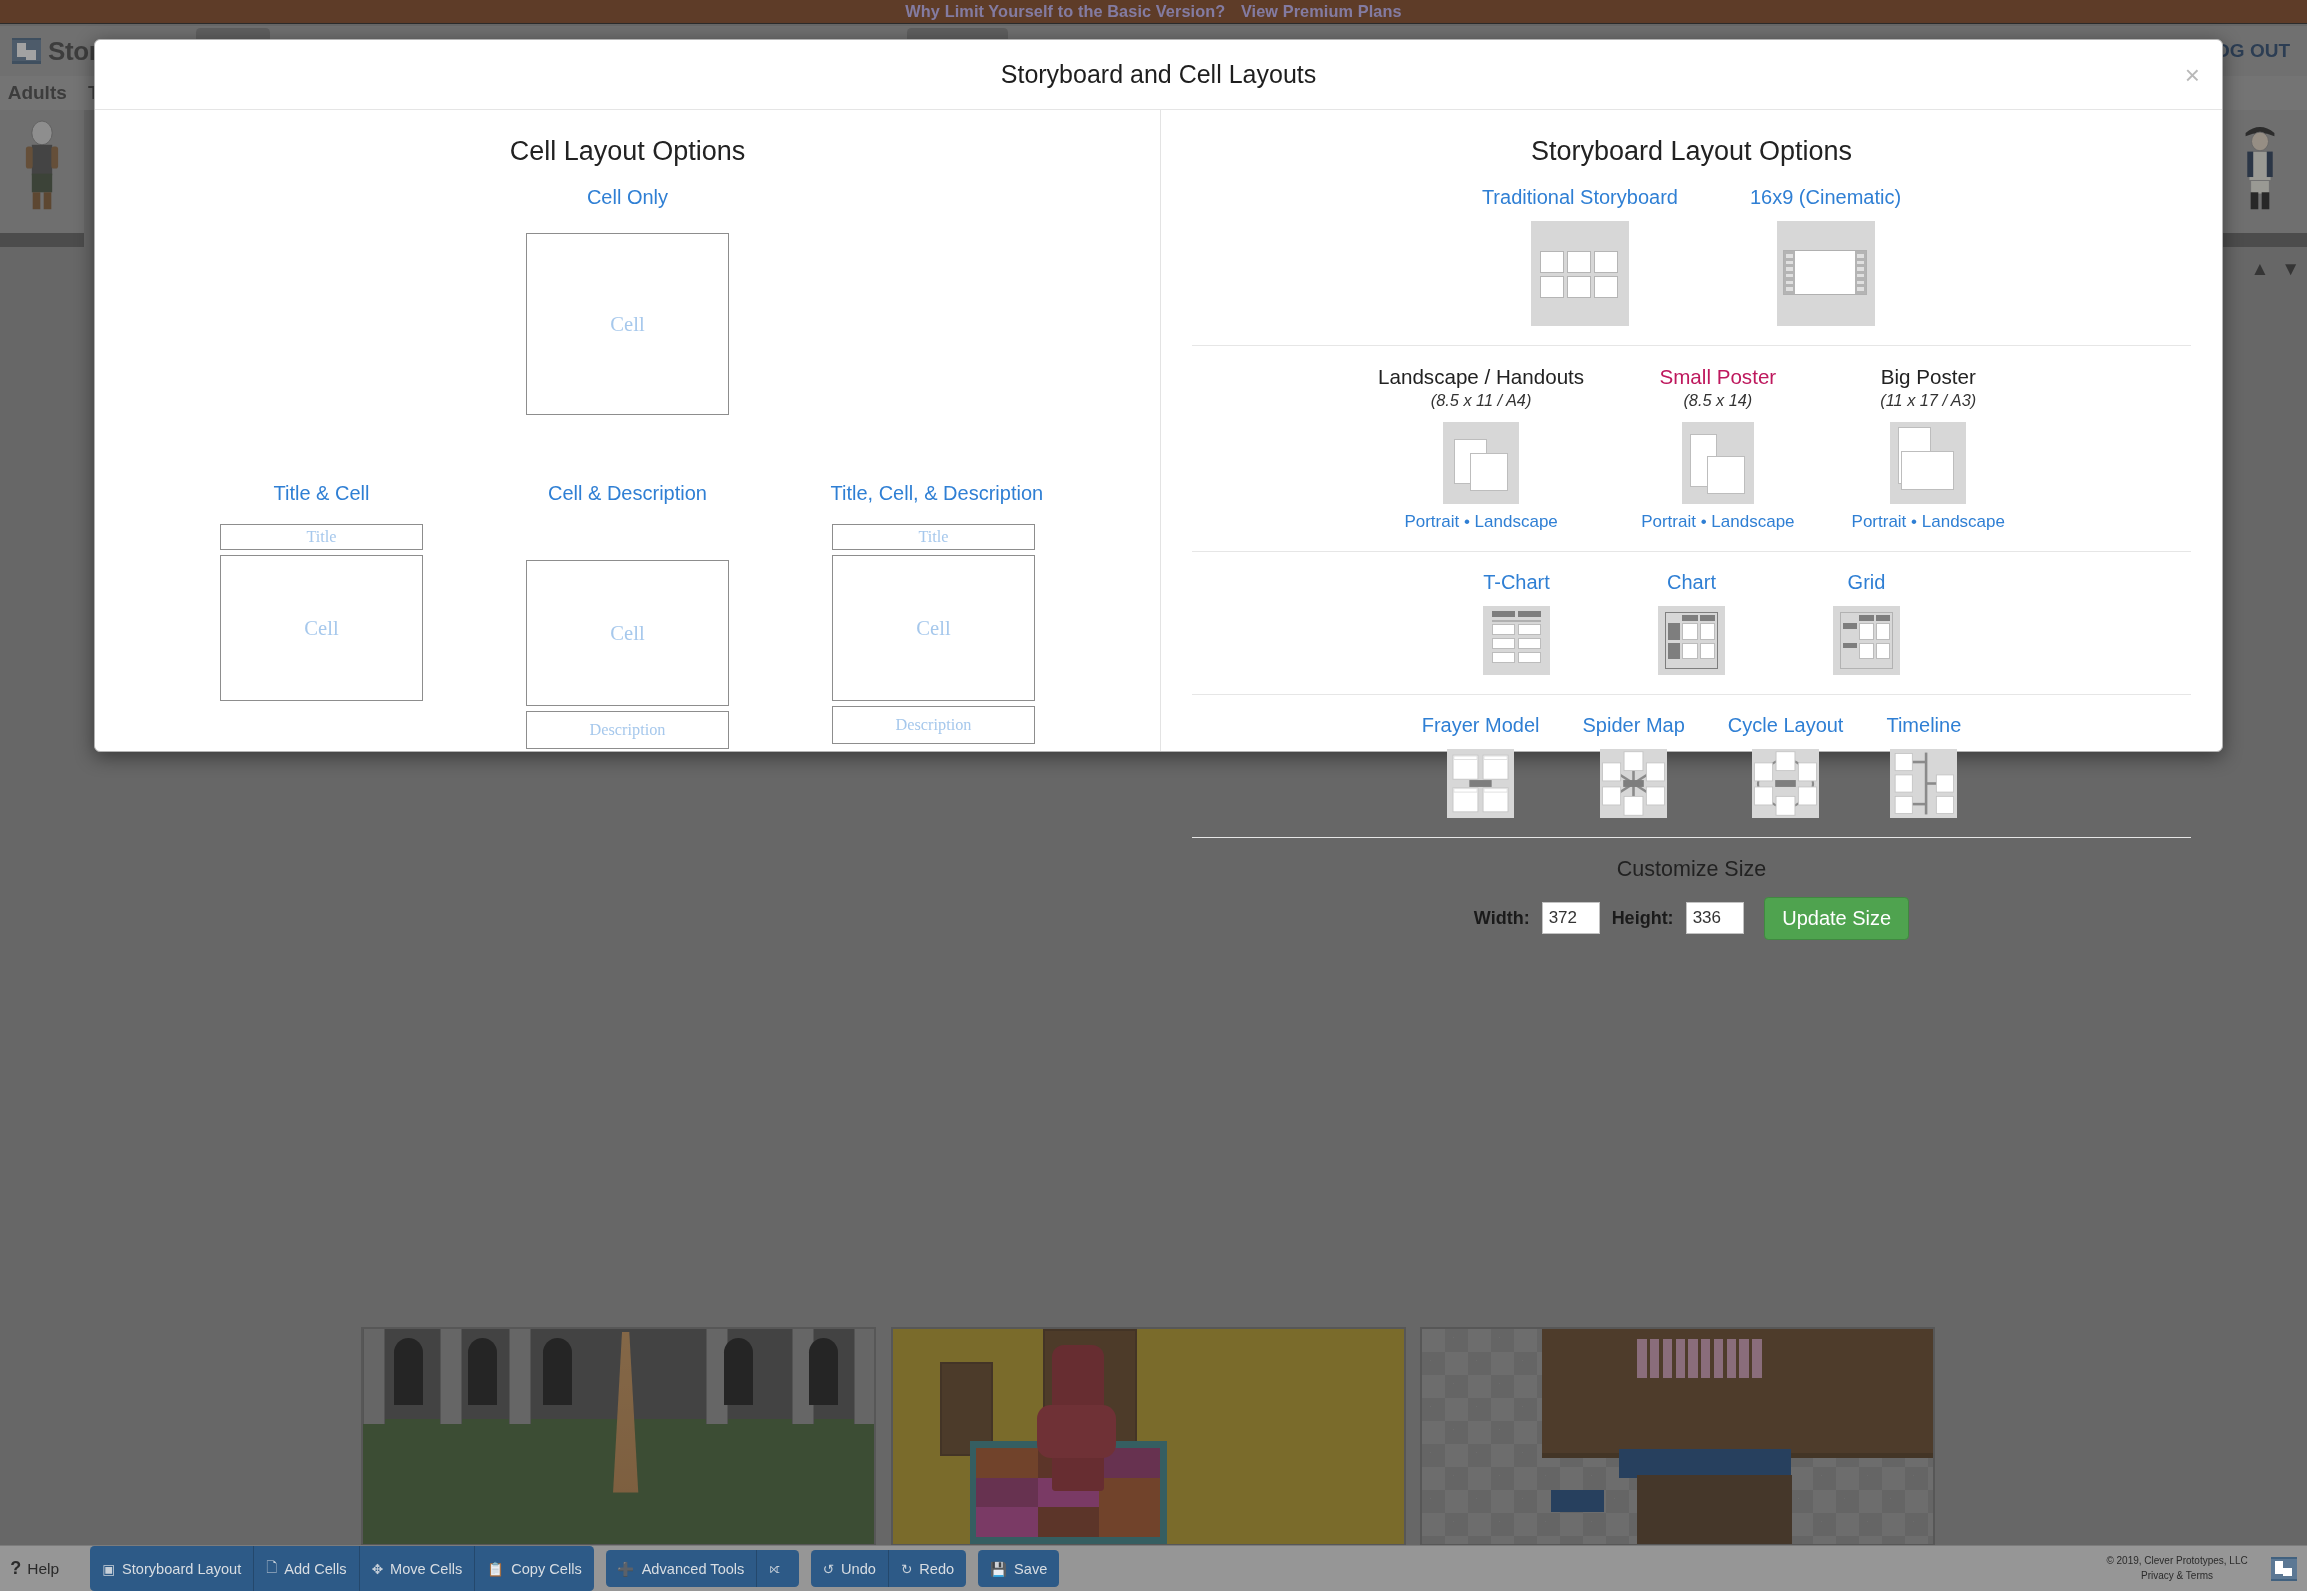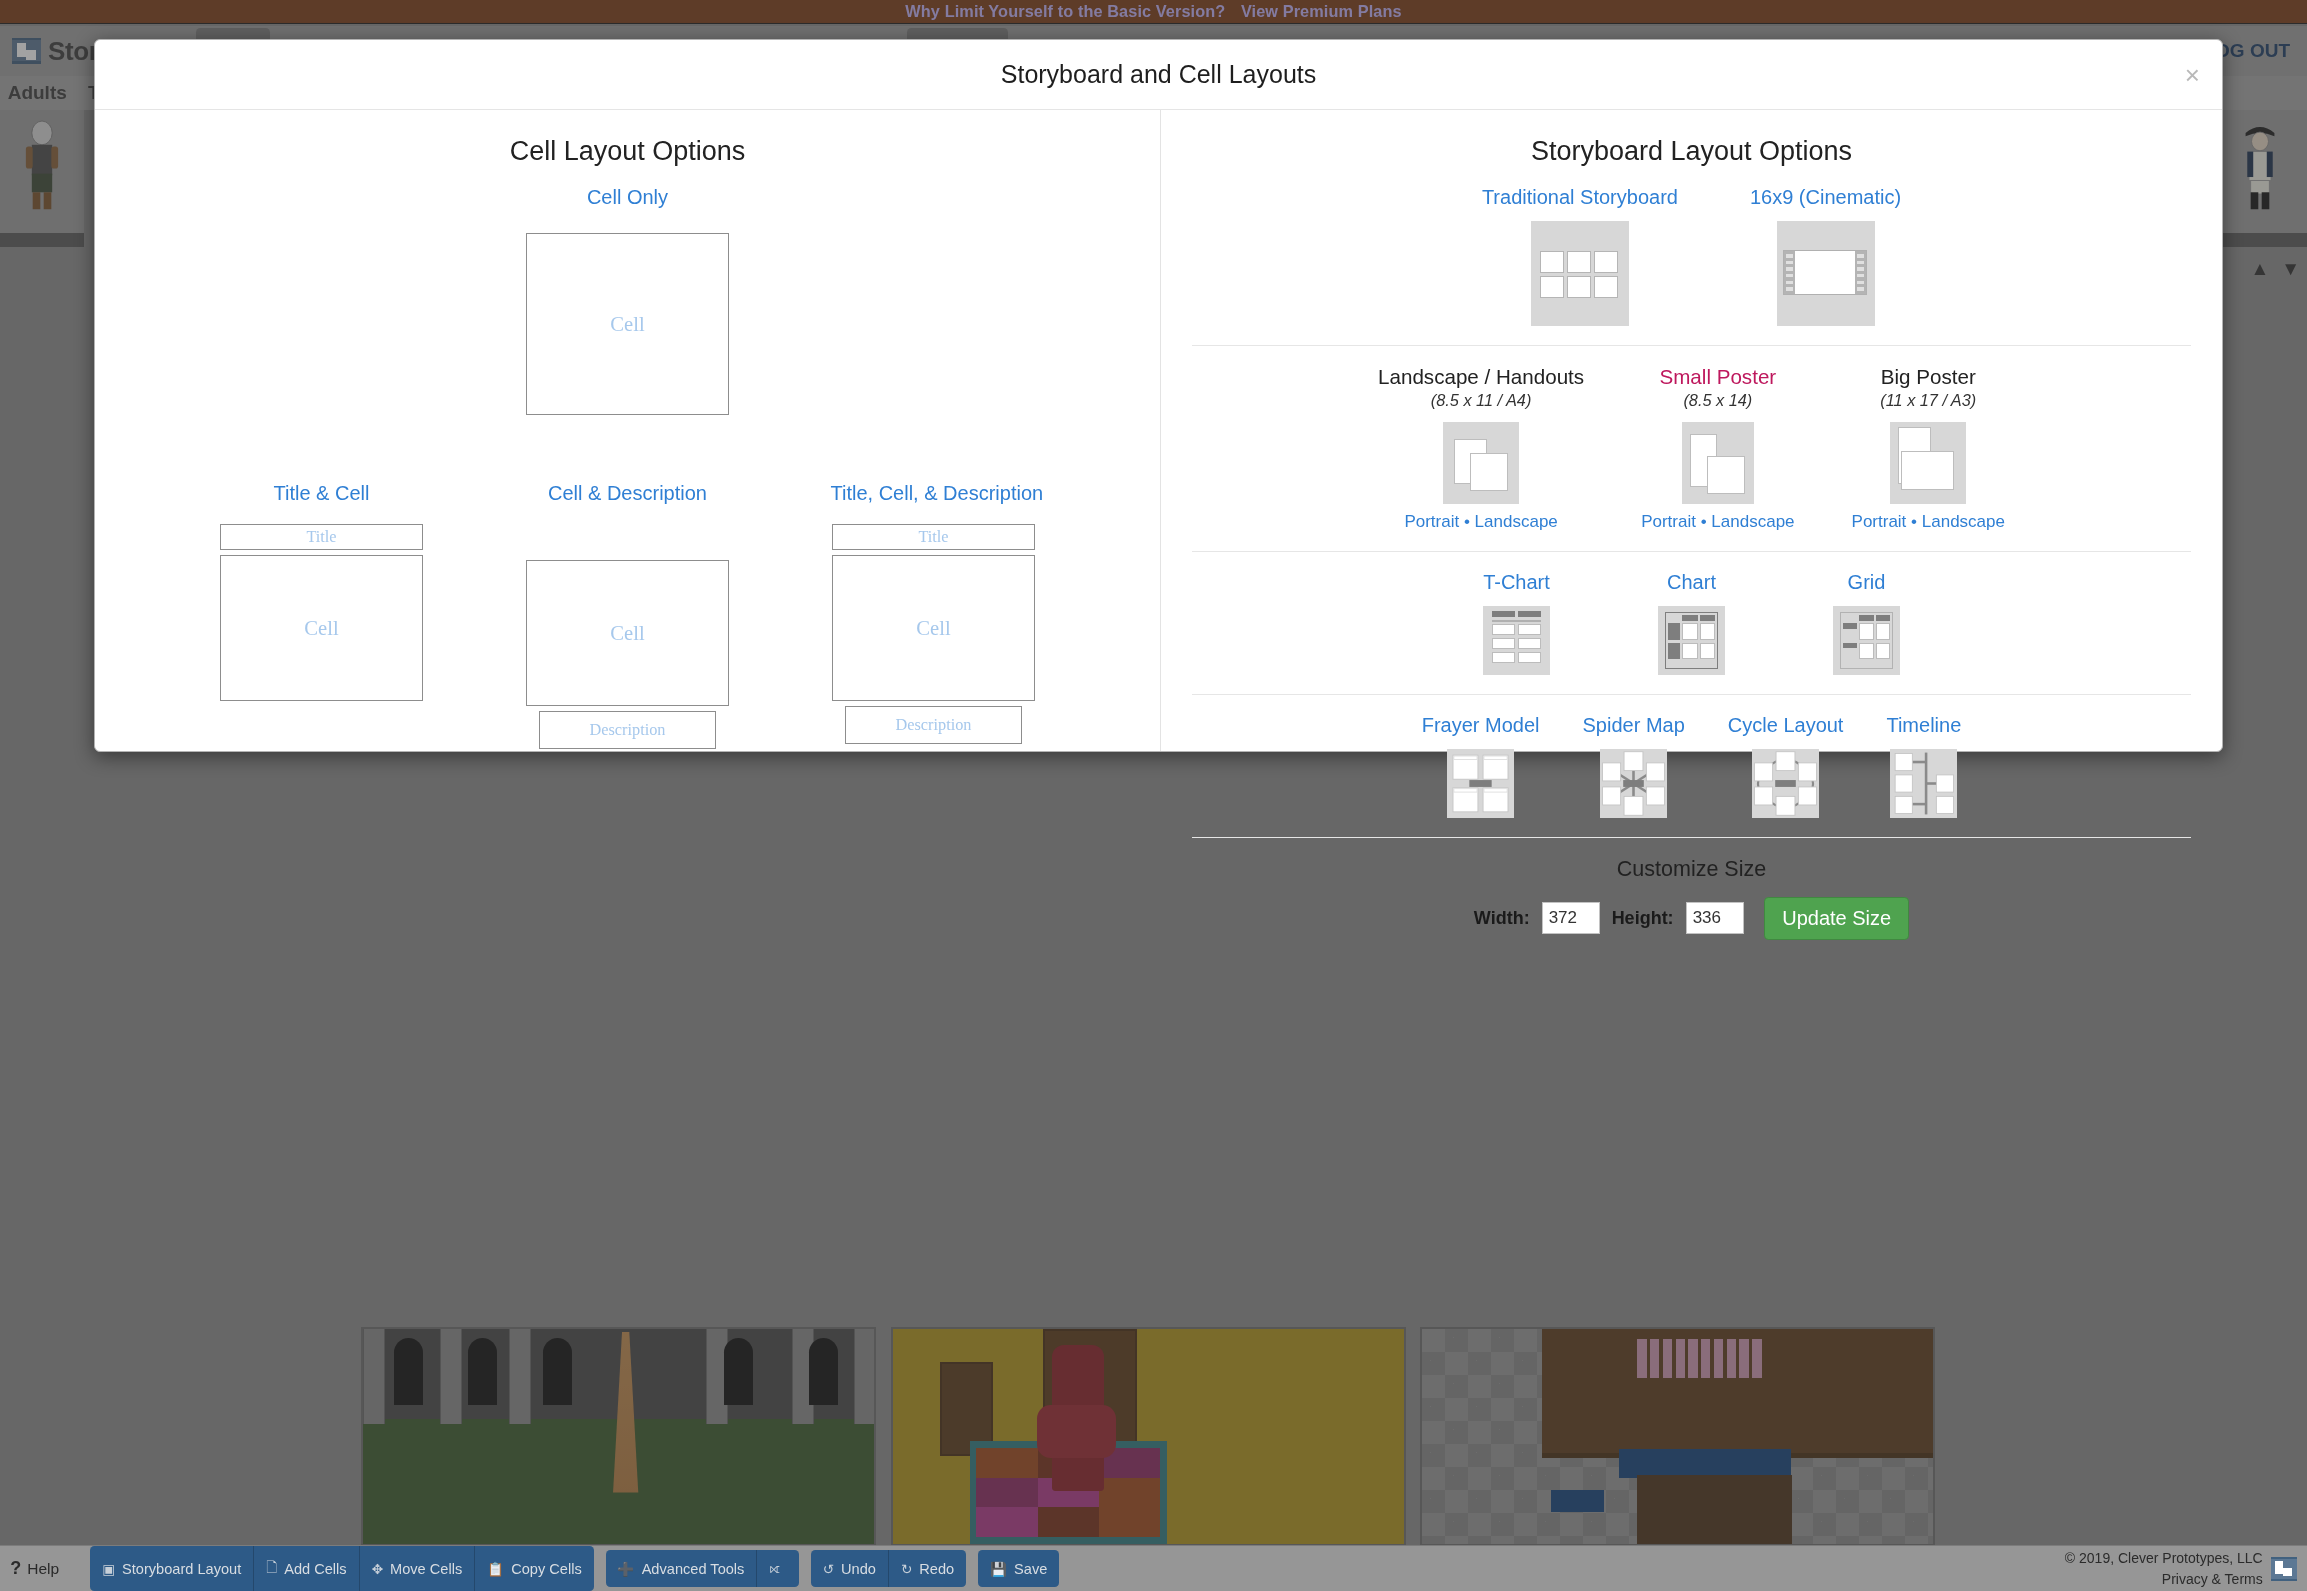--- a/index.html
+++ b/index.html
@@ -193,22 +193,22 @@
   .btn-group { display: flex; margin-right: 12px; border-radius: 4.3px; overflow: hidden; }
   .tb-btn {
     background: #2d5a87; color: #d8dde2; font-size: 14.6px;
     padding: 10.3px 12px; display: flex; align-items: center; gap: 6.9px;
     border-right: 0.9px solid #24486c; white-space: nowrap;
   }
   .tb-btn:last-child { border-right: none; }
   .tb-btn .gi { font-size: 13.7px; opacity: .9; }
   .tb-spacer { flex: 1; }
   .copyright {
-    text-align: right; color: #2b2b2b; font-size: 14px; line-height: 1.45;
-    margin-right: 8px;
+    text-align: center; color: #2b2b2b; font-size: 10px; line-height: 1.45;
+    margin-right: 23px;
   }
   .corner-logo {
     width: 26px; height: 24px; background: #5c7894;
     border-top: 2.6px solid #41617f; border-bottom: 2.6px solid #41617f;
     position: relative;
   }
   .corner-logo::before { content:""; position:absolute; left:4.3px; top:2.6px; width:7.7px; height:13px; background:#fff; }
   .corner-logo::after  { content:""; position:absolute; left:12px; top:9.4px; width:9.4px; height:8.6px; background:#fff; }
 
   
@@ -258,21 +258,21 @@
 
   .layout-row {
     display: flex; justify-content: center; gap: 100px;
     margin-top: 67px;
   }
   .layout-item { width: 206px; }
   .layout-item .opt-label { margin-bottom: 19px; white-space: nowrap; }
   .stack { display: flex; flex-direction: column; align-items: center; gap: 5.2px; }
   .bx-title { width: 203px; height: 26px; }
   .bx-cell  { width: 203px; height: 146px; }
-  .bx-desc  { width: 177px; height: 38px; }
+  .bx-desc  { width: 203px; height: 38px; }
   .spacer-title { height: 31px; width: 203px; }
 
   
   .sb-group { padding: 0 31px; }
   .sb-row { display: flex; justify-content: center; }
   .sb-item { text-align: center; }
   .thumb {
     background: #d7d7d7; margin: 12px auto 0; position: relative;
   }
   .sub-dim {

